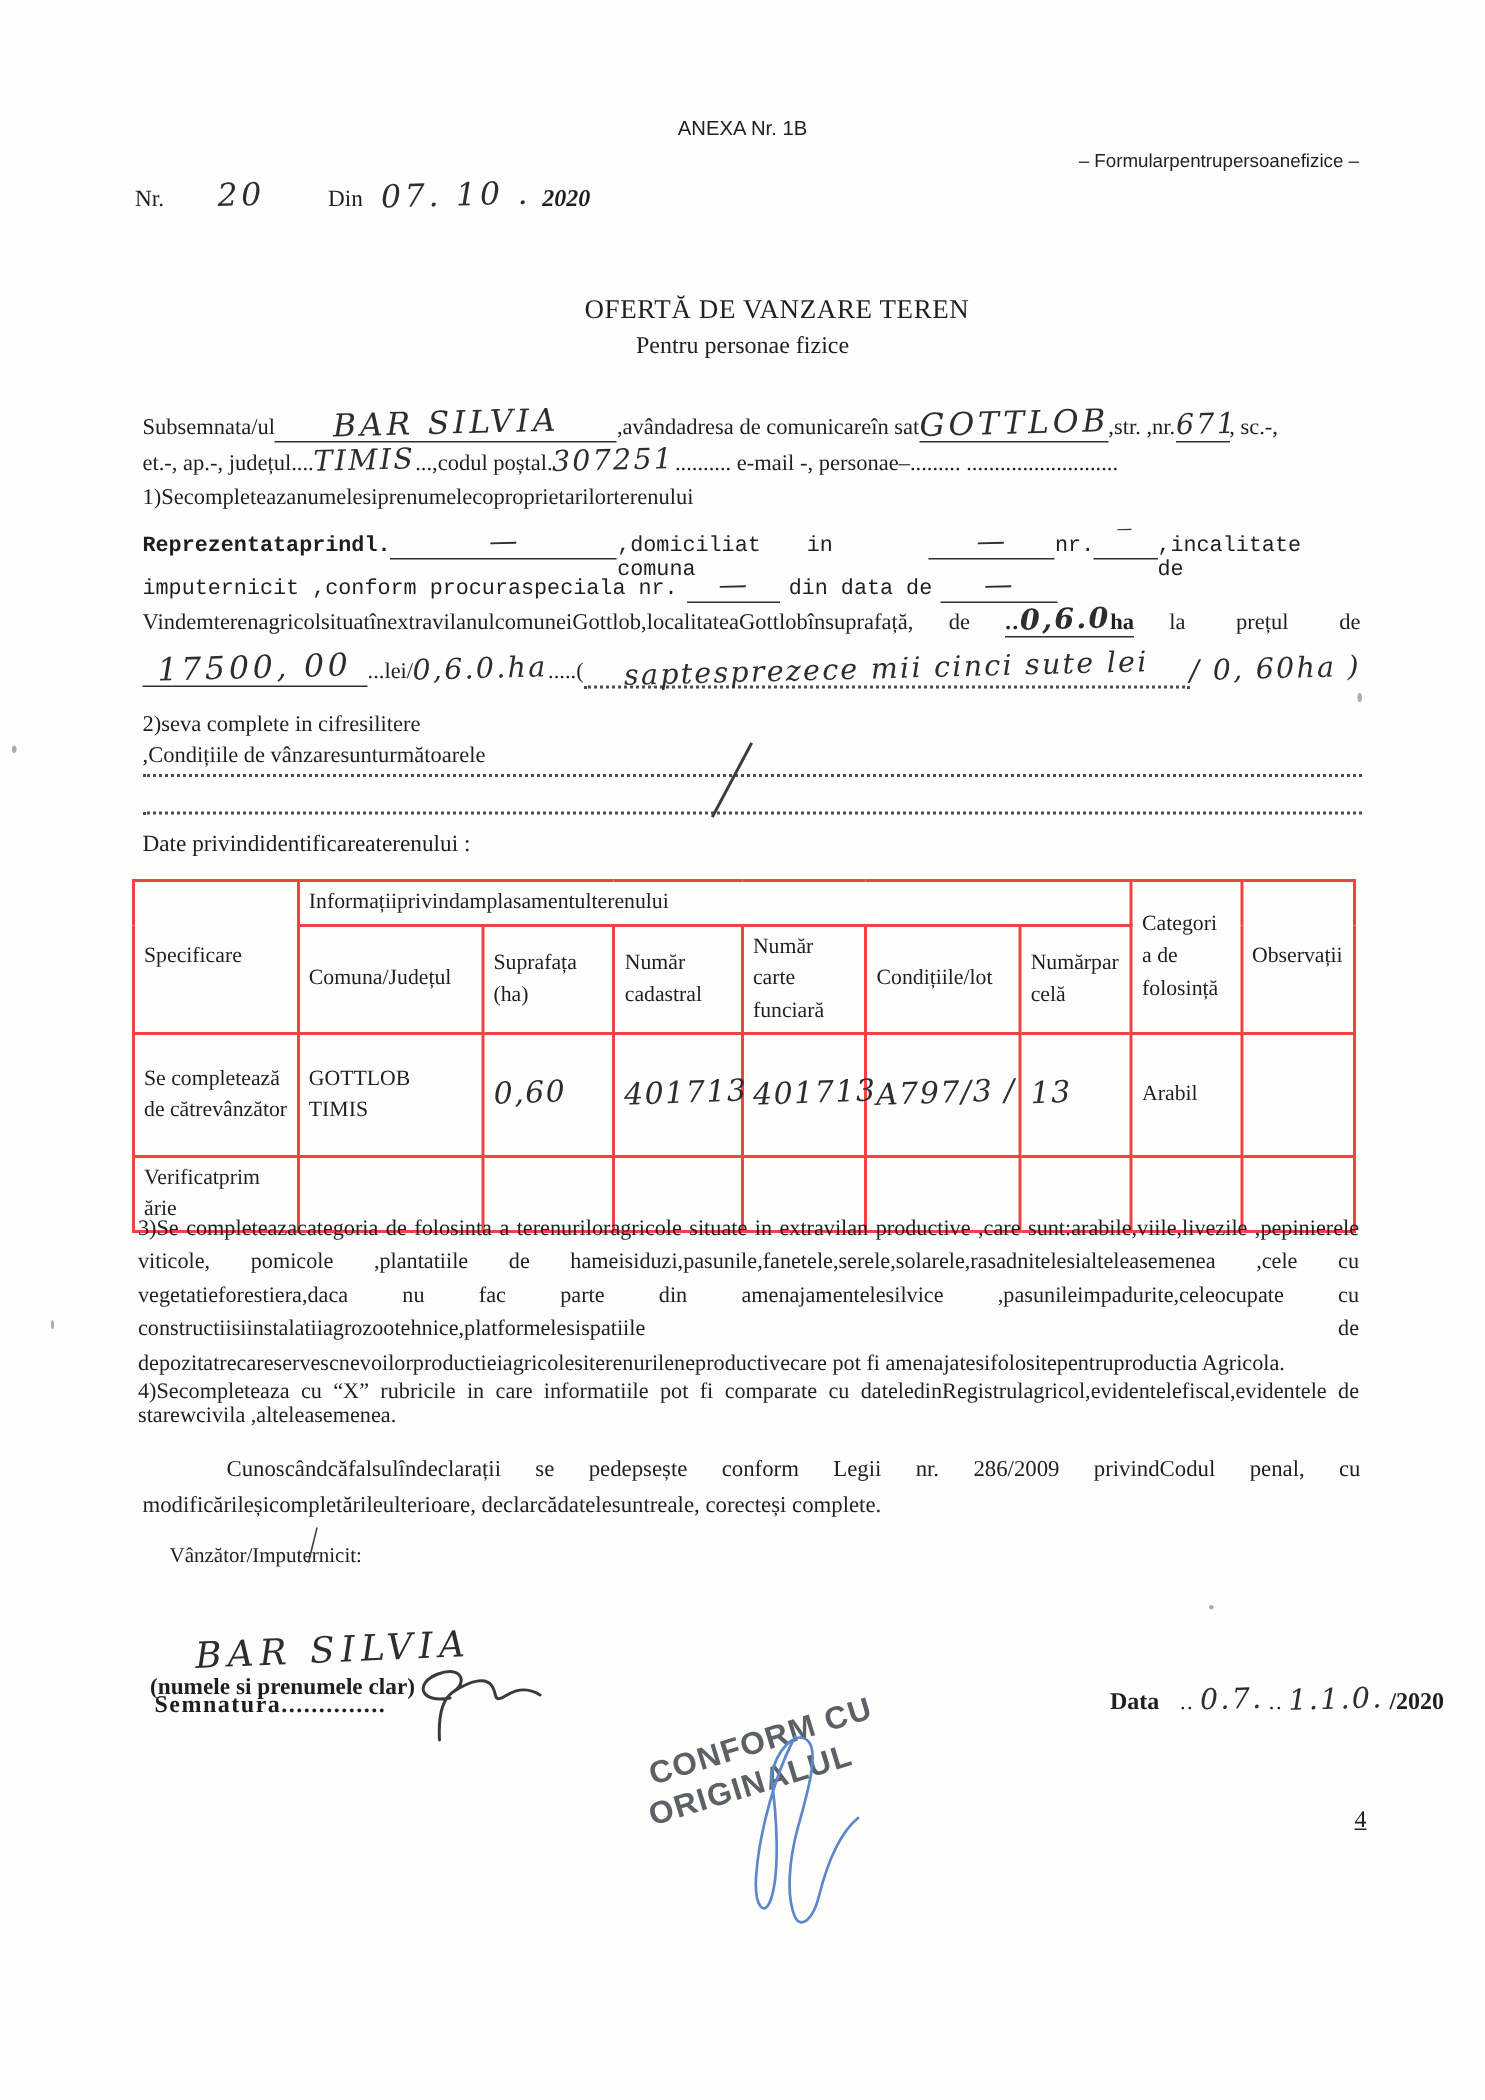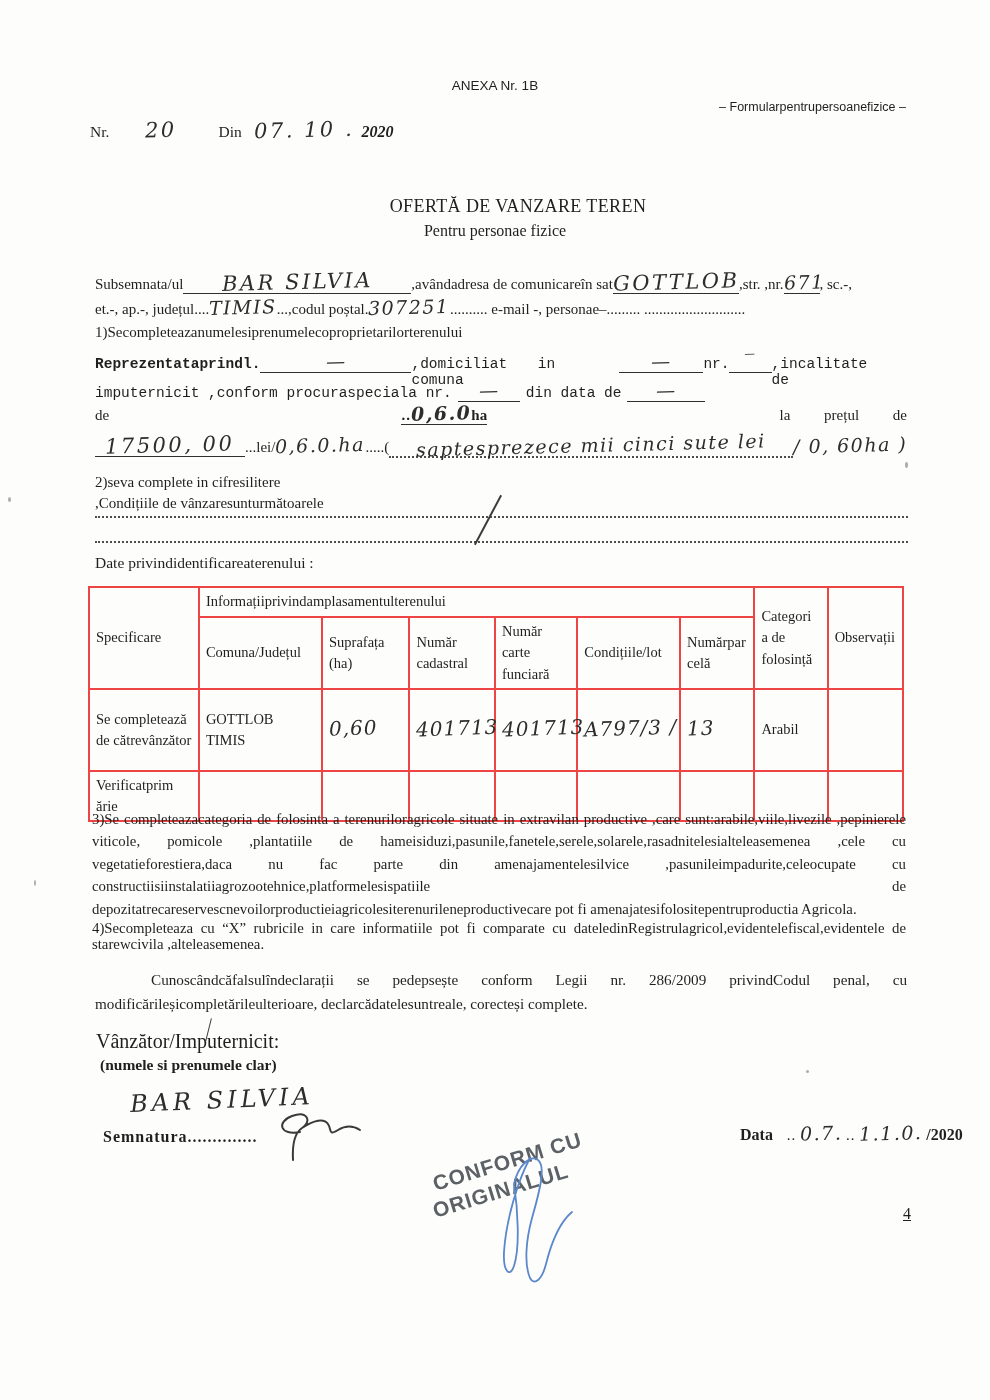--- a/index.html
+++ b/index.html
@@ -95,20 +95,21 @@
     <div class="introline" style="margin-top:3px;">
       <span class="sans" style="font-size:14.5px;">imputernicit ,conform procuraspeciala nr.</span>
       <span class="blank" style="width:62px;margin:0 6px;"><span class="hw">—</span></span>
       <span class="sans" style="font-size:14.5px;">din data de</span>
       <span class="blank" style="width:78px;margin-left:6px;"><span class="hw">—</span></span>
     </div>
   </div>
 
   <div class="abs" style="top:404px;left:95px;width:812px;">
     <div style="display:flex;align-items:baseline;justify-content:space-between;">
+      <span>VindemterenagricolsituatînextravilanulcomuneiGottlob,localitateaGottlobînsuprafață,</span>
       <span>de</span>
       <span class="blank b" style="border-bottom-style:solid;"><span class="dotlead">..</span><span class="hw">0,6.0</span><span class="b">ha</span></span>
       <span style="word-spacing:30px;">la prețul de</span>
     </div>
     <div style="display:flex;align-items:baseline;margin-top:10px;">
       <span class="blank" style="width:150px;"><span class="hw big">17500, 00</span></span>
       <span>...lei/</span>
       <span class="hw">0,6.0.ha</span>
       <span>.....(</span>
       <span style="flex:1;border-bottom:2px dotted #4d4d4d;text-align:center;"><span class="hw">saptesprezece mii  cinci  sute  lei</span></span>
@@ -175,23 +176,23 @@
             <td></td>
       </tr>
     </tbody>
       </table>
   </div>
 
   <div class="abs just" style="top:808px;left:92px;width:814px;font-size:14.8px;line-height:22.4px;">3)Se completeazacategoria de folosinta a terenuriloragricole situate in extravilan productive ,care sunt:arabile,viile,livezile ,pepinierele viticole, pomicole ,plantatiile de hameisiduzi,pasunile,fanetele,serele,solarele,rasadnitelesialteleasemenea ,cele cu vegetatieforestiera,daca nu fac parte din amenajamentelesilvice ,pasunileimpadurite,celeocupate cu constructiisiinstalatiiagrozootehnice,platformelesispatiile de depozitatrecareservescnevoilorproductieiagricolesiterenurileneproductivecare pot fi amenajatesifolositepentruproductia Agricola.</div>
   <div class="abs just" style="top:920px;left:92px;width:814px;font-size:14.8px;line-height:16px;">4)Secompleteaza cu “X” rubricile in care informatiile pot fi comparate cu dateledinRegistrulagricol,evidentelefiscal,evidentele de starewcivila ,alteleasemenea.</div>
   <div class="abs just" style="top:968px;left:95px;width:812px;font-size:15.2px;line-height:24px;text-indent:56px;">Cunoscândcăfalsulîndeclarații se pedepsește conform Legii nr. 286/2009 privindCodul penal, cu modificărileșicompletărileulterioare, declarcădatelesuntreale, corecteși complete.</div>
 
-  <div class="abs" style="top:1030px;left:96px;font-size:20px;">Vânzător/Imputernicit:</div>
+  <div class="abs" style="top:1030px;left:113px;font-size:14px;">Vânzător/Imputernicit:</div>
   <div class="abs" style="top:1018px;left:208px;height:24px;border-left:1.6px solid #3a3a3a;transform:rotate(14deg);"></div>
-  <div class="abs b" style="top:1056px;left:100px;font-size:15.5px;">(numele si prenumele clar)</div>
+  <div class="abs b" style="top:1116px;left:100px;font-size:15.5px;">(numele si prenumele clar)</div>
 
   <div class="abs hw big" style="top:1088px;left:130px;font-size:24px;letter-spacing:4px;transform:rotate(-2.5deg);">BAR  SILVIA</div>
 
   <svg class="abs" style="top:1102px;left:262px;" width="130" height="62" viewBox="0 0 130 62">
     <path d="M38 30 C18 34 14 20 30 14 C46 8 50 20 40 26 C34 30 30 40 31 58 M40 26 C52 18 62 16 66 22 C70 28 66 34 76 28 C84 23 92 24 98 28" fill="none" stroke="#3a3a3a" stroke-width="2" stroke-linecap="round"></path>
   </svg>
   <div class="abs b" style="top:1128px;left:103px;font-size:16px;letter-spacing:1px;">Semnatura..............</div>
 
   <div class="abs line" style="top:1124px;left:740px;">
     <span class="b" style="font-size:16px;">Data</span>

